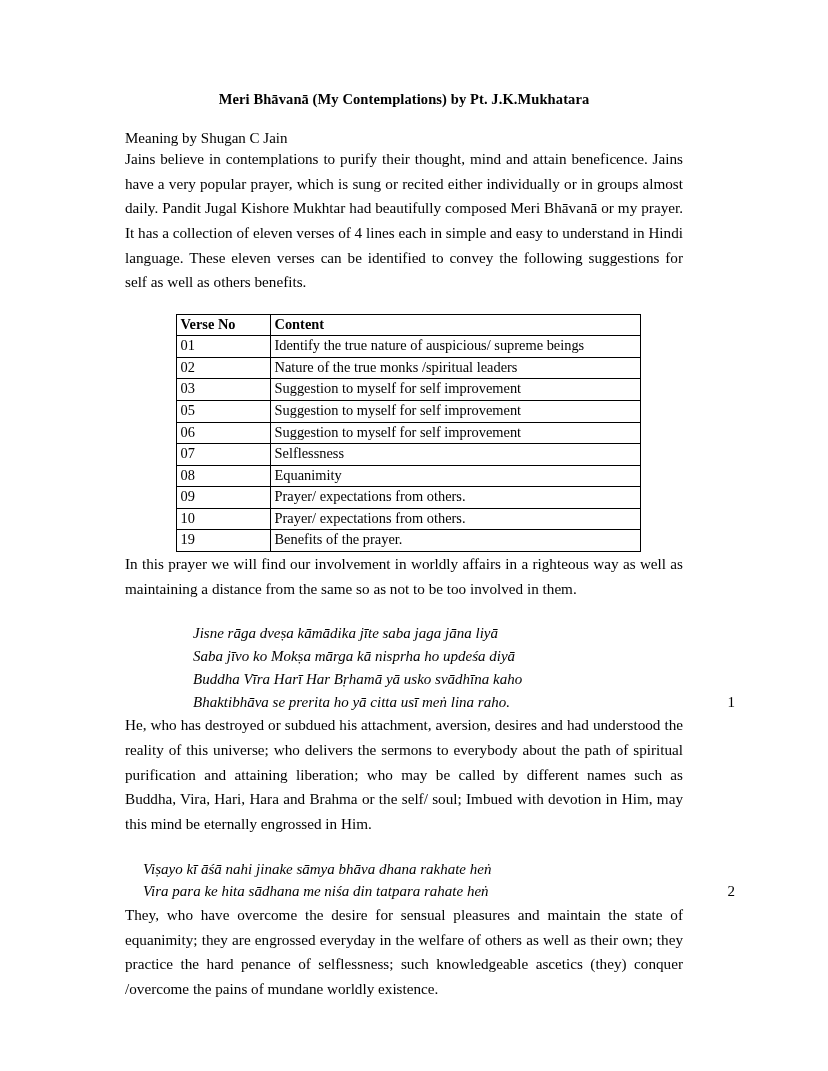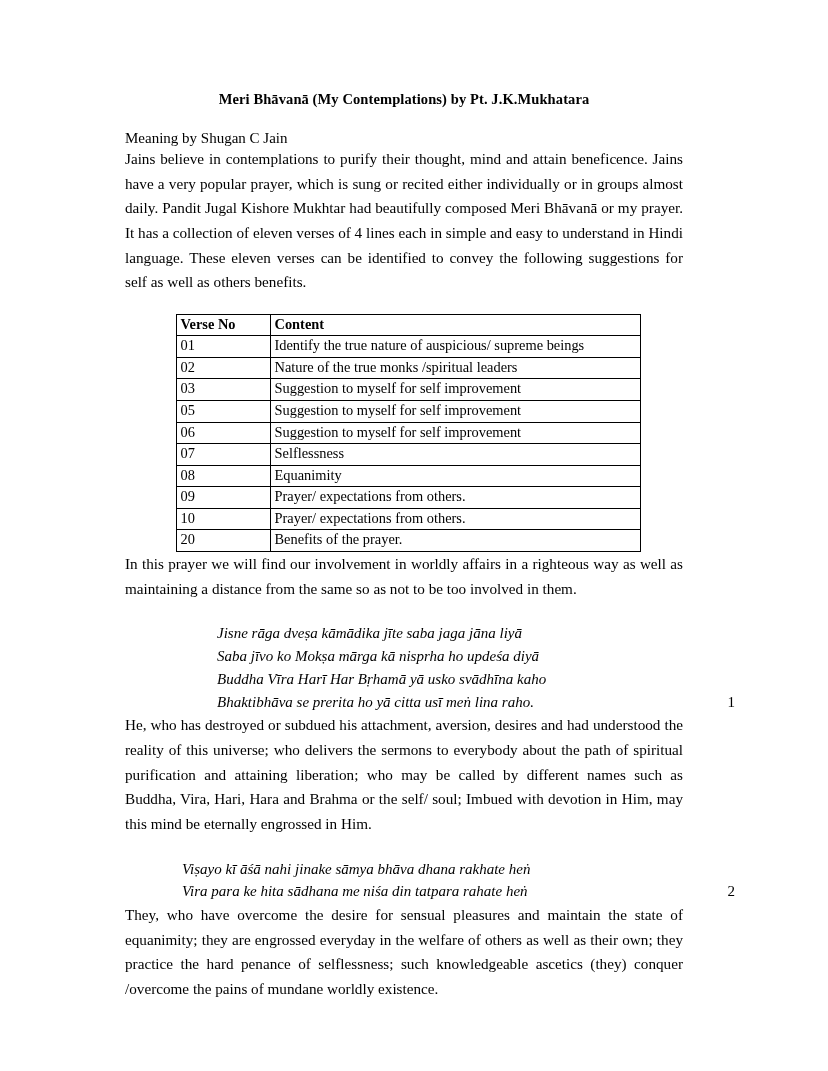--- a/index.html
+++ b/index.html
@@ -74,25 +74,25 @@
   table.verse-table th.col-no,
   table.verse-table td.col-no {
     width: 84px;
   }
   
   .verse-block {
     position: relative;
     font-style: italic;
     font-size: 15px;
     line-height: 1.52;
-    margin-left: 92px;
+    margin-left: 68px;
     margin-top: 21px;
   }
   .verse-block.indent-sm {
-    margin-left: 57px;
+    margin-left: 18px;
   }
   .verse-line {
     white-space: pre;
   }
   .verse-number {
     position: absolute;
     right: -52px;
     font-style: normal;
     font-size: 15px;
   }
@@ -148,21 +148,21 @@
         </tr>
         <tr>
           <td class="col-no">09</td>
           <td>Prayer/ expectations from others.</td>
         </tr>
         <tr>
           <td class="col-no">10</td>
           <td>Prayer/ expectations from others.</td>
         </tr>
         <tr>
-          <td class="col-no">20</td>
+          <td class="col-no">19</td>
           <td>Benefits of the prayer.</td>
         </tr>
       </tbody>
     </table>
   </div>
 
   <p class="body-text after-table">In this prayer we will find our involvement in worldly affairs in a righteous way as well as maintaining a distance from the same so as not to be too involved in them.</p>
 
   <div class="verse-block">
     <div class="verse-line">Jisne rāga dveṣa kāmādika jīte saba jaga jāna liyā</div>

